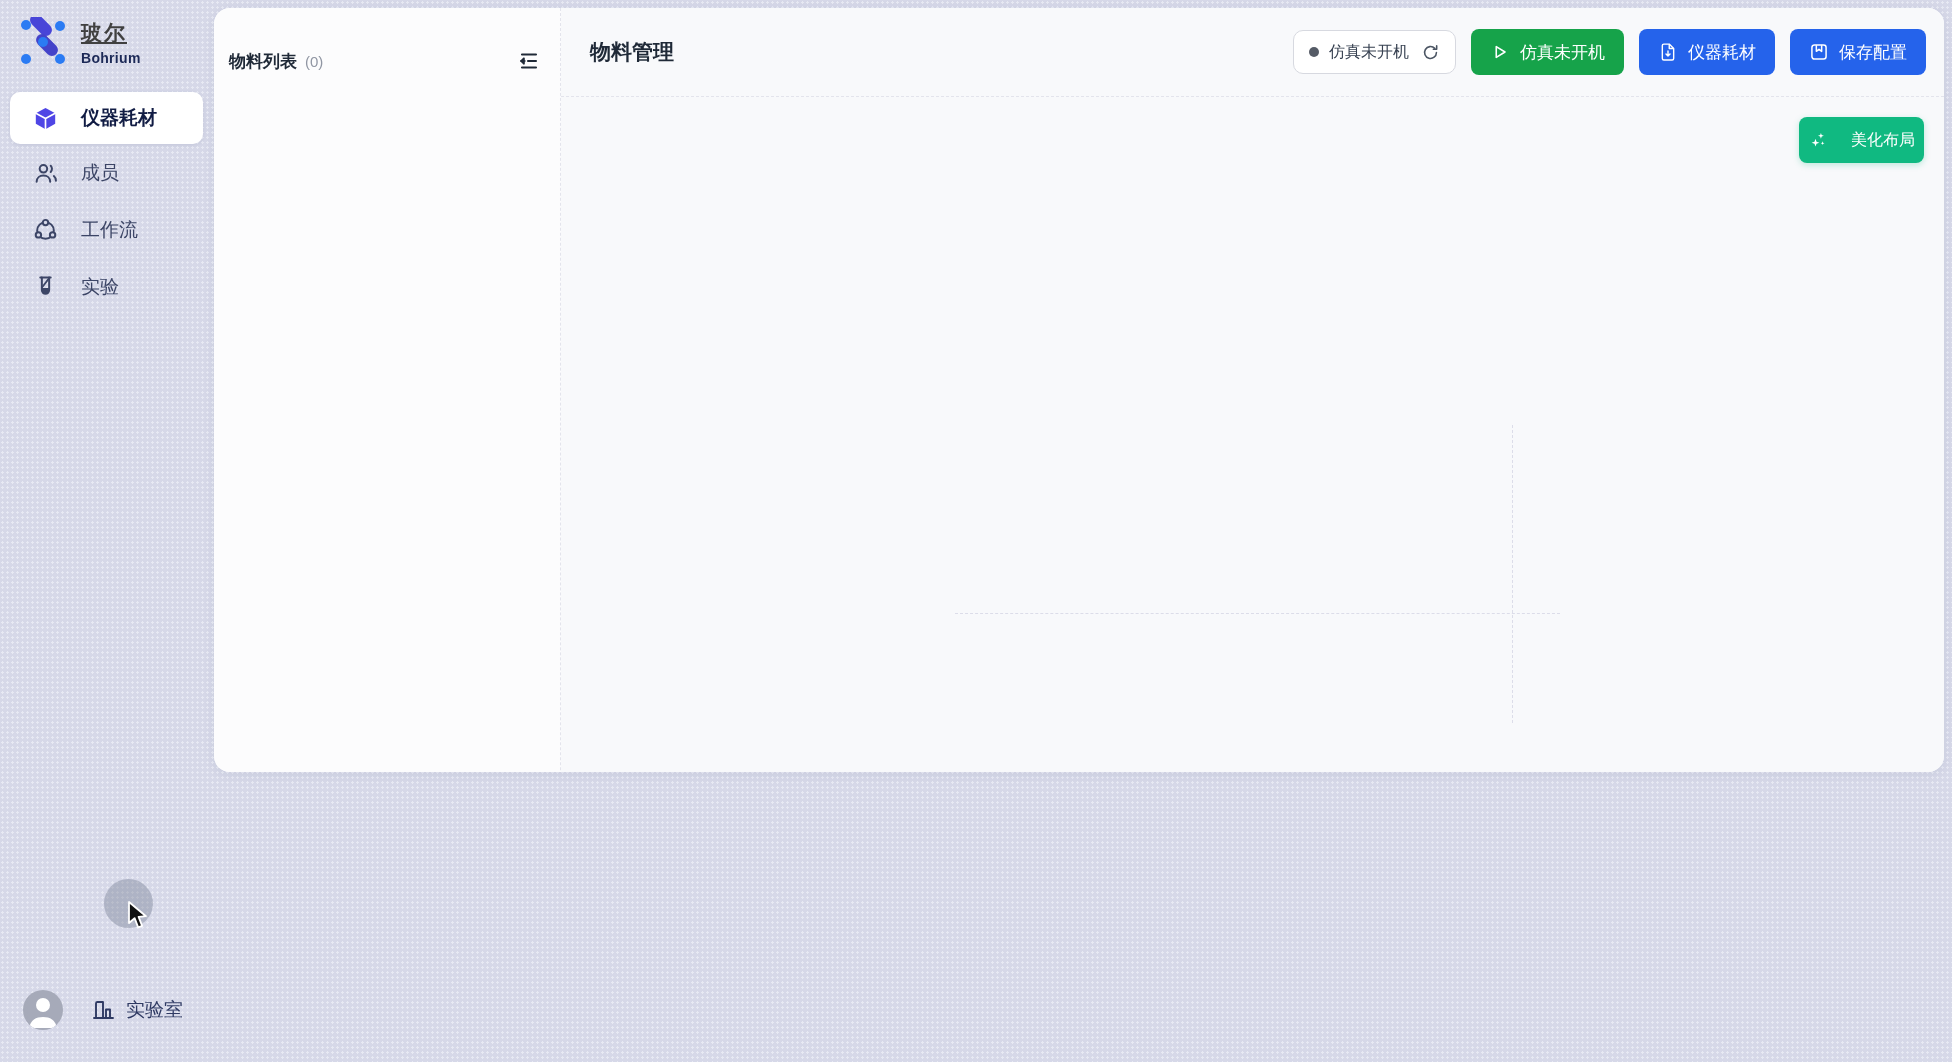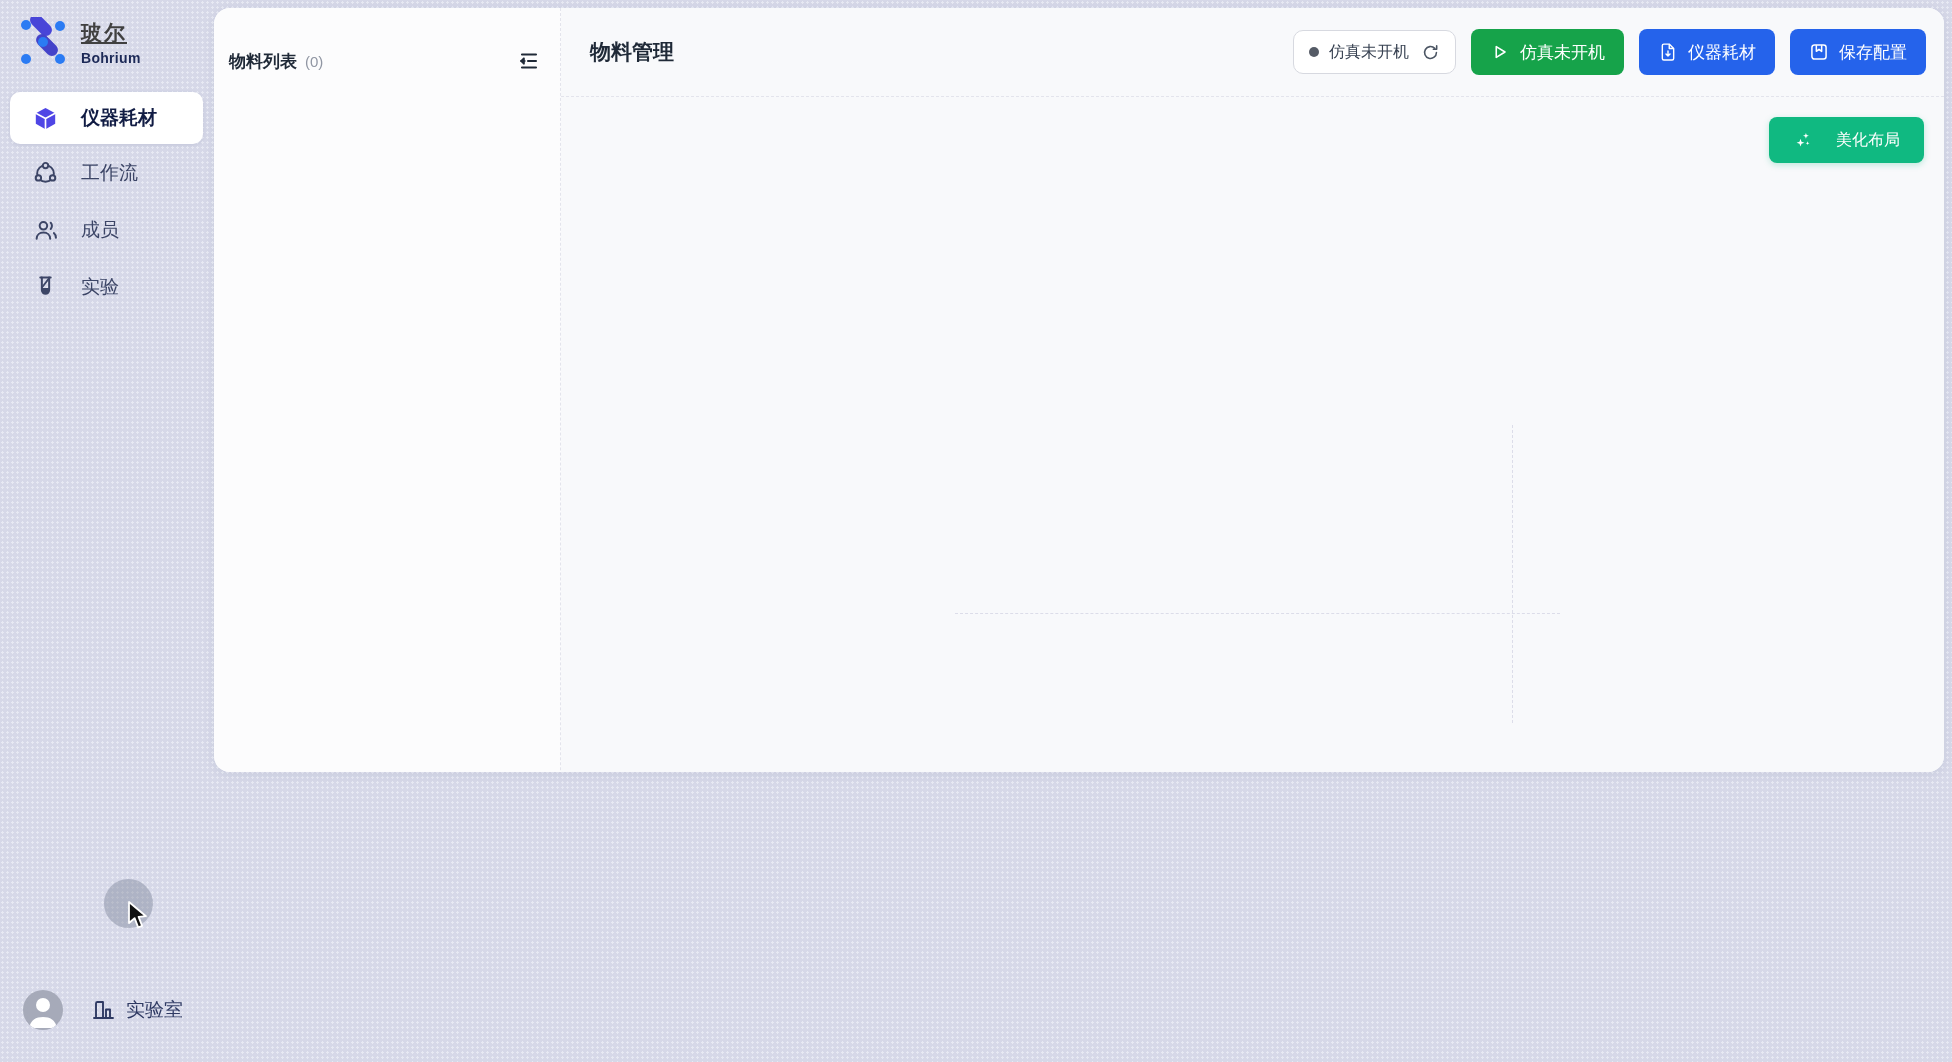--- a/index.html
+++ b/index.html
@@ -57,21 +57,21 @@
   .btn { display:flex; align-items:center; gap:10px; height:46px; padding:0 19px; border:none; border-radius:8px; font-size:17px; color:#ffffff; font-family:"Liberation Sans",sans-serif; cursor:pointer; }
   .btn .bicon { width:20px; height:20px; }
   .btn-green { background:#16a34a; }
   .btn-blue  { background:#2563eb; }
 
   .canvas { position:absolute; left:0; top:89px; right:0; bottom:0; background:#f8f9fb; }
 
   .guide-h { position:absolute; left:394px; top:516px; width:605px; height:0; border-top:1px dashed #dcdde9; }
   .guide-v { position:absolute; left:951px; top:328px; width:0; height:298px; border-left:1px dashed #dcdde9; }
 
-  .beautify-btn { position:absolute; top:20px; right:20px; display:flex; align-items:center; gap:23px; height:46px; padding:0 24px; background:#10b981; border:none; border-radius:8px; color:#fff; font-size:16px; font-family:"Liberation Sans",sans-serif; cursor:pointer; box-shadow:0 2px 6px rgba(16,185,129,.25); }
+  .beautify-btn { position:absolute; top:20px; right:20px; display:flex; align-items:center; gap:23px; height:46px; padding:0 9px; background:#10b981; border:none; border-radius:8px; color:#fff; font-size:16px; font-family:"Liberation Sans",sans-serif; cursor:pointer; box-shadow:0 2px 6px rgba(16,185,129,.25); }
   .beautify-btn .bicon { width:20px; height:20px; }
 
   .template-panel { position:absolute; left:0; top:0; width:389px; height:915px; background:#ffffff; border-right:1px dashed #e3e4ec; border-radius:0 0 14px 14px; box-shadow:0 12px 20px -8px rgba(28,41,87,.18); }
   .hint-banner { position:absolute; left:22px; top:23px; width:312px; height:45px; display:flex; align-items:center; gap:9px; padding:0 13px; background:#e3edff; border:1px solid #9cc0fb; border-radius:10px; font-size:15px; color:#1a56db; }
   .hint-banner .iicon { width:18px; height:18px; flex:0 0 18px; }
   .search-input { position:absolute; left:22px; top:86px; width:310px; height:50px; border:1.5px solid #d4d7dd; border-radius:8px; padding:0 14px; font-size:15px; color:#1f2937; font-family:"Liberation Sans",sans-serif; background:#fff; outline:none; }
   .search-input::placeholder { color:#a3a7af; }
   .panel-chevron { position:absolute; left:340px; top:100px; width:22px; height:22px; cursor:pointer; }
   .result-count { position:absolute; right:22px; top:144px; font-size:14px; color:#4b5563; }
   .empty-text { position:absolute; left:0; top:208px; width:100%; text-align:center; font-size:16px; color:#6b7280; }
@@ -101,34 +101,34 @@
   <div class="nav">
     <div class="nav-item active">
       <svg class="nicon" viewBox="0 0 24 24">
         <path d="M12 1.8 21.3 7v10L12 22.2 2.7 17V7Z" fill="#4f46e5"></path>
         <path d="M12 12v10.2M12 12 2.7 7M12 12l9.3-5" stroke="#ffffff" stroke-width="1.6" fill="none" stroke-linecap="round"></path>
       </svg>
       <span>仪器耗材</span>
     </div>
     <div class="nav-item">
       <svg class="nicon" viewBox="0 0 24 24">
+        <circle cx="10" cy="7.5" r="3.6" fill="none" stroke="#3c4566" stroke-width="1.9"></circle>
+        <path d="M3.5 20c0-3.9 2.9-6 6.5-6s6.5 2.1 6.5 6" fill="none" stroke="#3c4566" stroke-width="1.9" stroke-linecap="round"></path>
+        <path d="M17 4.5c1.6 1.6 1.6 4.4 0 6M20 14.5c1.4 1.2 2 2.8 2 4.5" fill="none" stroke="#3c4566" stroke-width="1.9" stroke-linecap="round"></path>
+      </svg>
+      <span>成员</span>
+    </div>
+    <div class="nav-item">
+      <svg class="nicon" viewBox="0 0 24 24">
         <circle cx="12" cy="12" r="8" fill="none" stroke="#3c4566" stroke-width="1.9"></circle>
         <circle cx="12" cy="4.4" r="2.6" fill="#d6d8e8" stroke="#3c4566" stroke-width="1.9"></circle>
         <circle cx="5.2" cy="16.2" r="2.6" fill="#d6d8e8" stroke="#3c4566" stroke-width="1.9"></circle>
         <circle cx="18.8" cy="16.2" r="2.6" fill="#d6d8e8" stroke="#3c4566" stroke-width="1.9"></circle>
       </svg>
       <span>工作流</span>
-    </div>
-    <div class="nav-item">
-      <svg class="nicon" viewBox="0 0 24 24">
-        <circle cx="10" cy="7.5" r="3.6" fill="none" stroke="#3c4566" stroke-width="1.9"></circle>
-        <path d="M3.5 20c0-3.9 2.9-6 6.5-6s6.5 2.1 6.5 6" fill="none" stroke="#3c4566" stroke-width="1.9" stroke-linecap="round"></path>
-        <path d="M17 4.5c1.6 1.6 1.6 4.4 0 6M20 14.5c1.4 1.2 2 2.8 2 4.5" fill="none" stroke="#3c4566" stroke-width="1.9" stroke-linecap="round"></path>
-      </svg>
-      <span>成员</span>
     </div>
     <div class="nav-item">
       <svg class="nicon" viewBox="0 0 24 24">
         <path d="M8.5 2.5v12a3.5 3.5 0 0 0 7 0v-12" fill="none" stroke="#3c4566" stroke-width="1.9" stroke-linecap="round"></path>
         <path d="M7 2.5h10" stroke="#3c4566" stroke-width="1.9" stroke-linecap="round"></path>
         <path d="M8.5 12.5h7v2a3.5 3.5 0 0 1-7 0z" fill="#3c4566"></path>
         <path d="M15.5 3 9 11.5" stroke="#3c4566" stroke-width="1.7" stroke-linecap="round"></path>
       </svg>
       <span>实验</span>
     </div>

